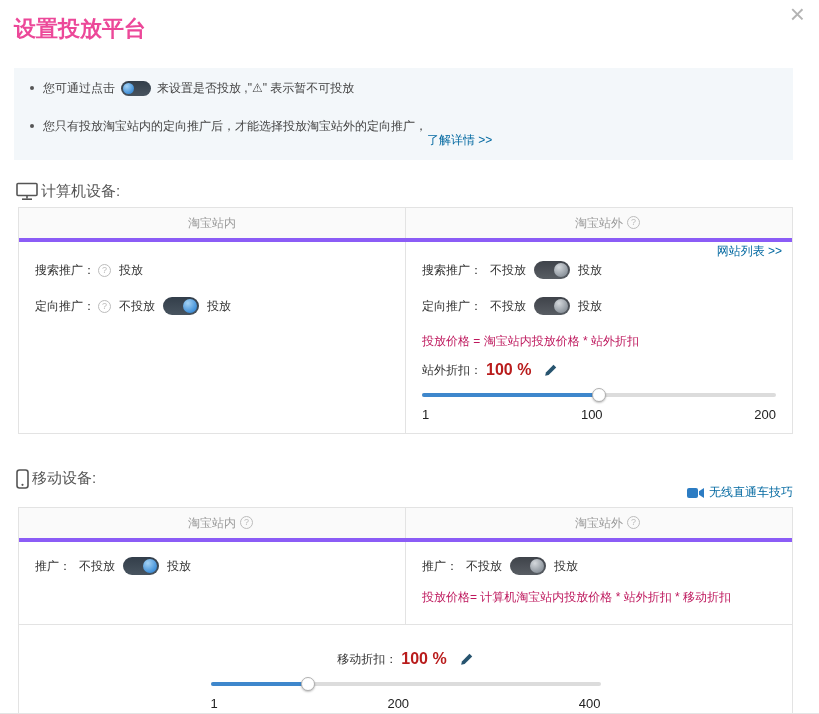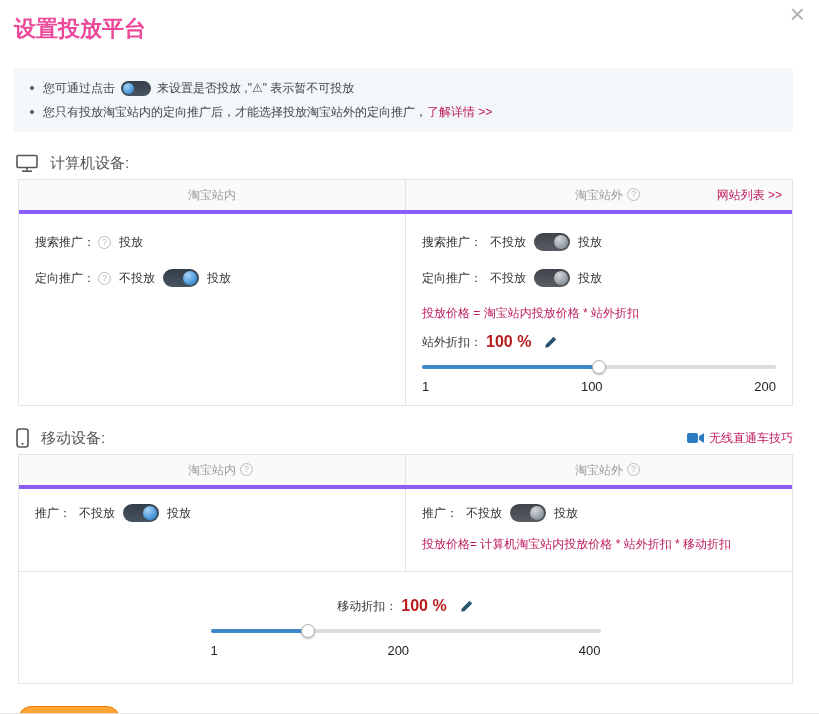--- a/index.html
+++ b/index.html
@@ -13,23 +13,23 @@
             border-bottom:1px solid #e4e4e4; overflow:hidden; }
   .close { position:absolute; top:0px; right:14px; font-size:26px; color:#b3b3b3;
            cursor:pointer; line-height:1.1; }
   .title { margin:14px 0 0 14px; font-size:22px; font-weight:600; color:#ec4899; }
 
   .notice { margin:24px 26px 0 14px; background:#f3f7fa; padding:8px 16px;
             font-size:12px; color:#444; }
   .notice-line { line-height:24px; display:flex; align-items:center; flex-wrap:wrap; }
   .bullet { display:inline-block; width:4px; height:4px; border-radius:50%;
             background:#555; margin-right:9px; flex:none; }
-  .link { color:#be185d; text-decoration:none; cursor:pointer; }
-
-  .section-head { display:flex; align-items:center; gap:12px;
+  .link { color:#0369a1; text-decoration:none; cursor:pointer;margin-top:28px; }
+
+  .section-head { display:flex; align-items:center; gap:3px;
                   margin:22px 26px 6px 16px; font-size:15px; color:#555; }
   .section-head .spacer { flex:1; }
   .tips-link { font-size:12px; display:flex; align-items:center; gap:5px;padding-left:34px; }
 
   .grid-table { margin:0 26px 0 18px; border:1px solid #e3e3e3; background:#fff; }
   .thead { display:flex; background:#fafafa; border-bottom:4px solid #8b5cf6; }
   .th { flex:1; text-align:center; height:30px; line-height:30px; font-size:12px;
         color:#9a9a9a; position:relative; }
   .th + .th { border-left:1px solid #e3e3e3; }
   .site-list { position:absolute; right:10px; top:0; font-size:12px; line-height:30px; }

